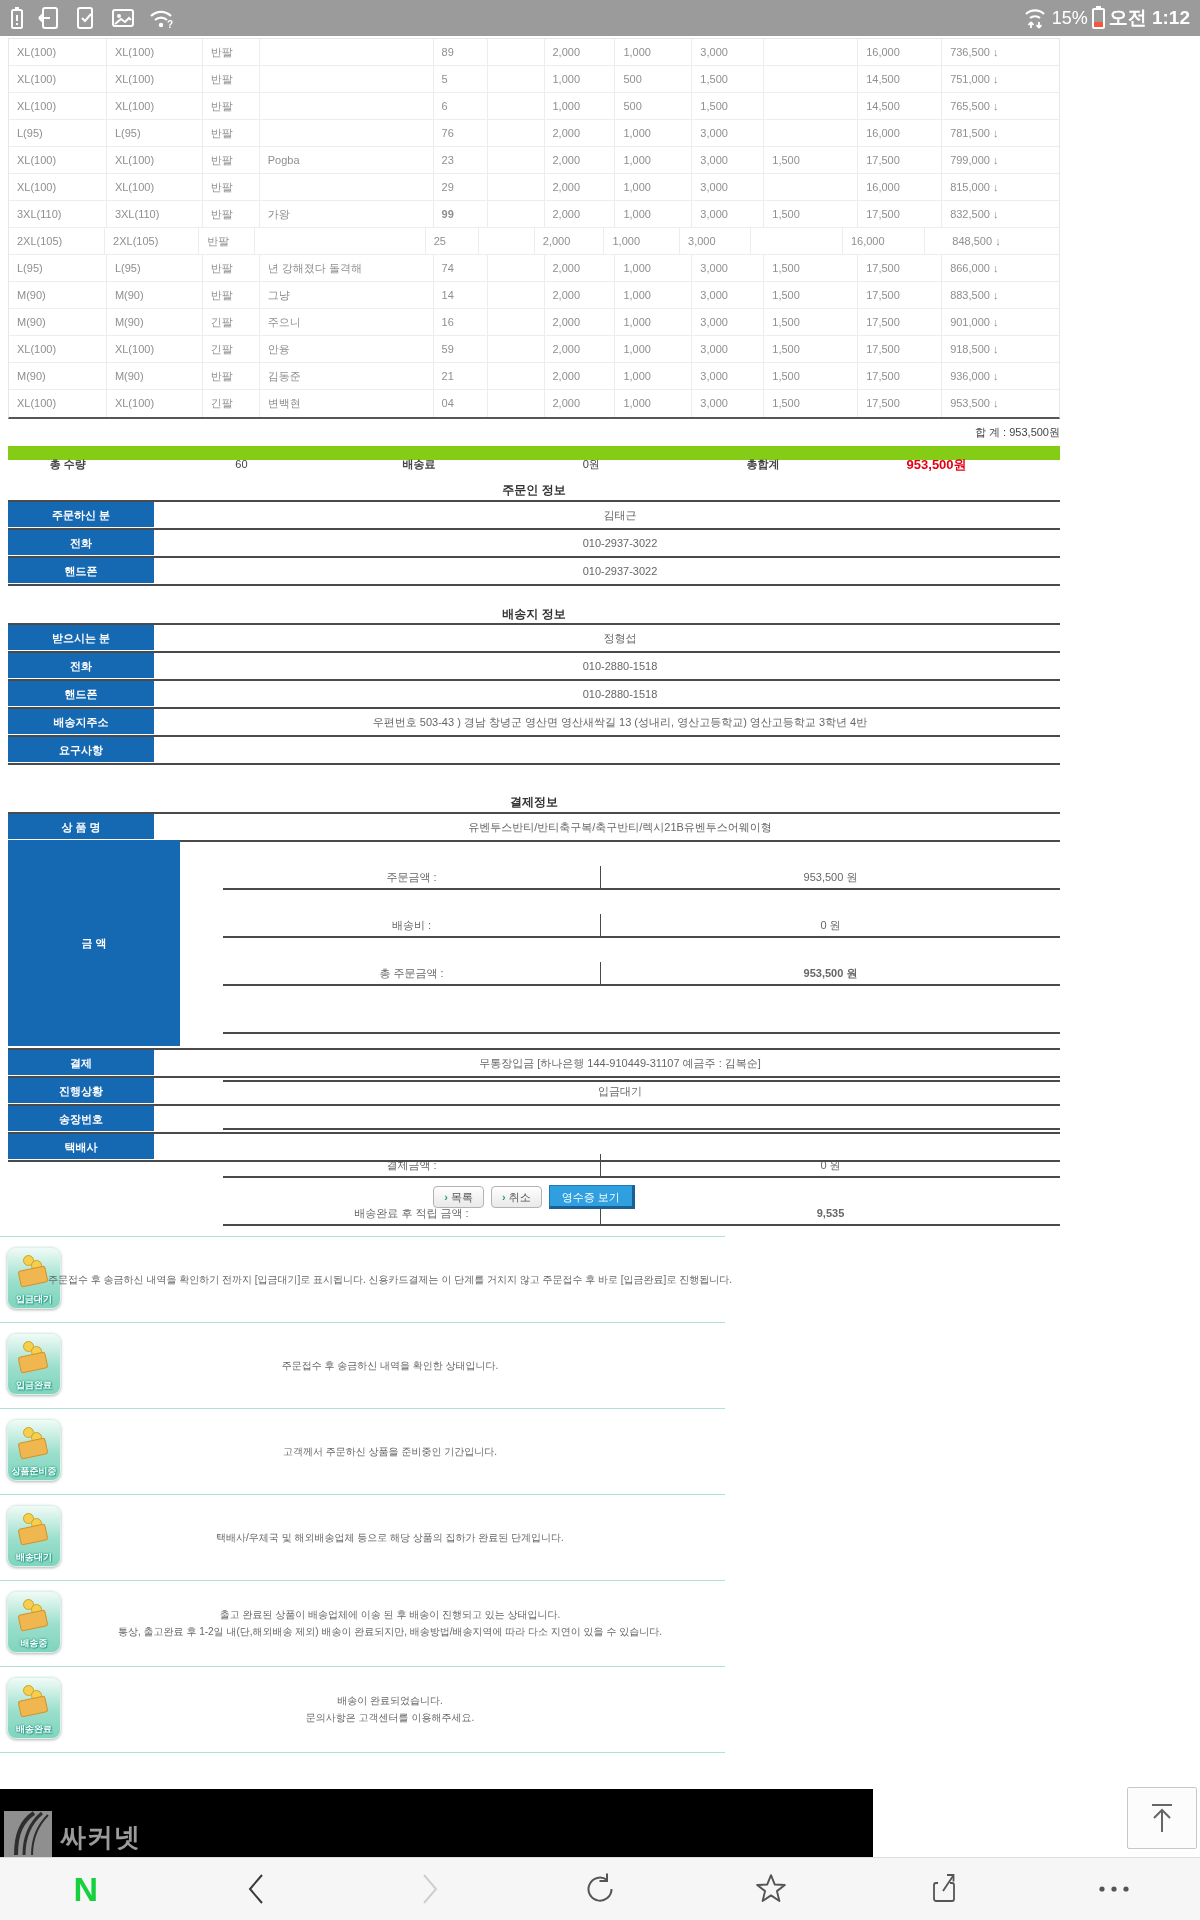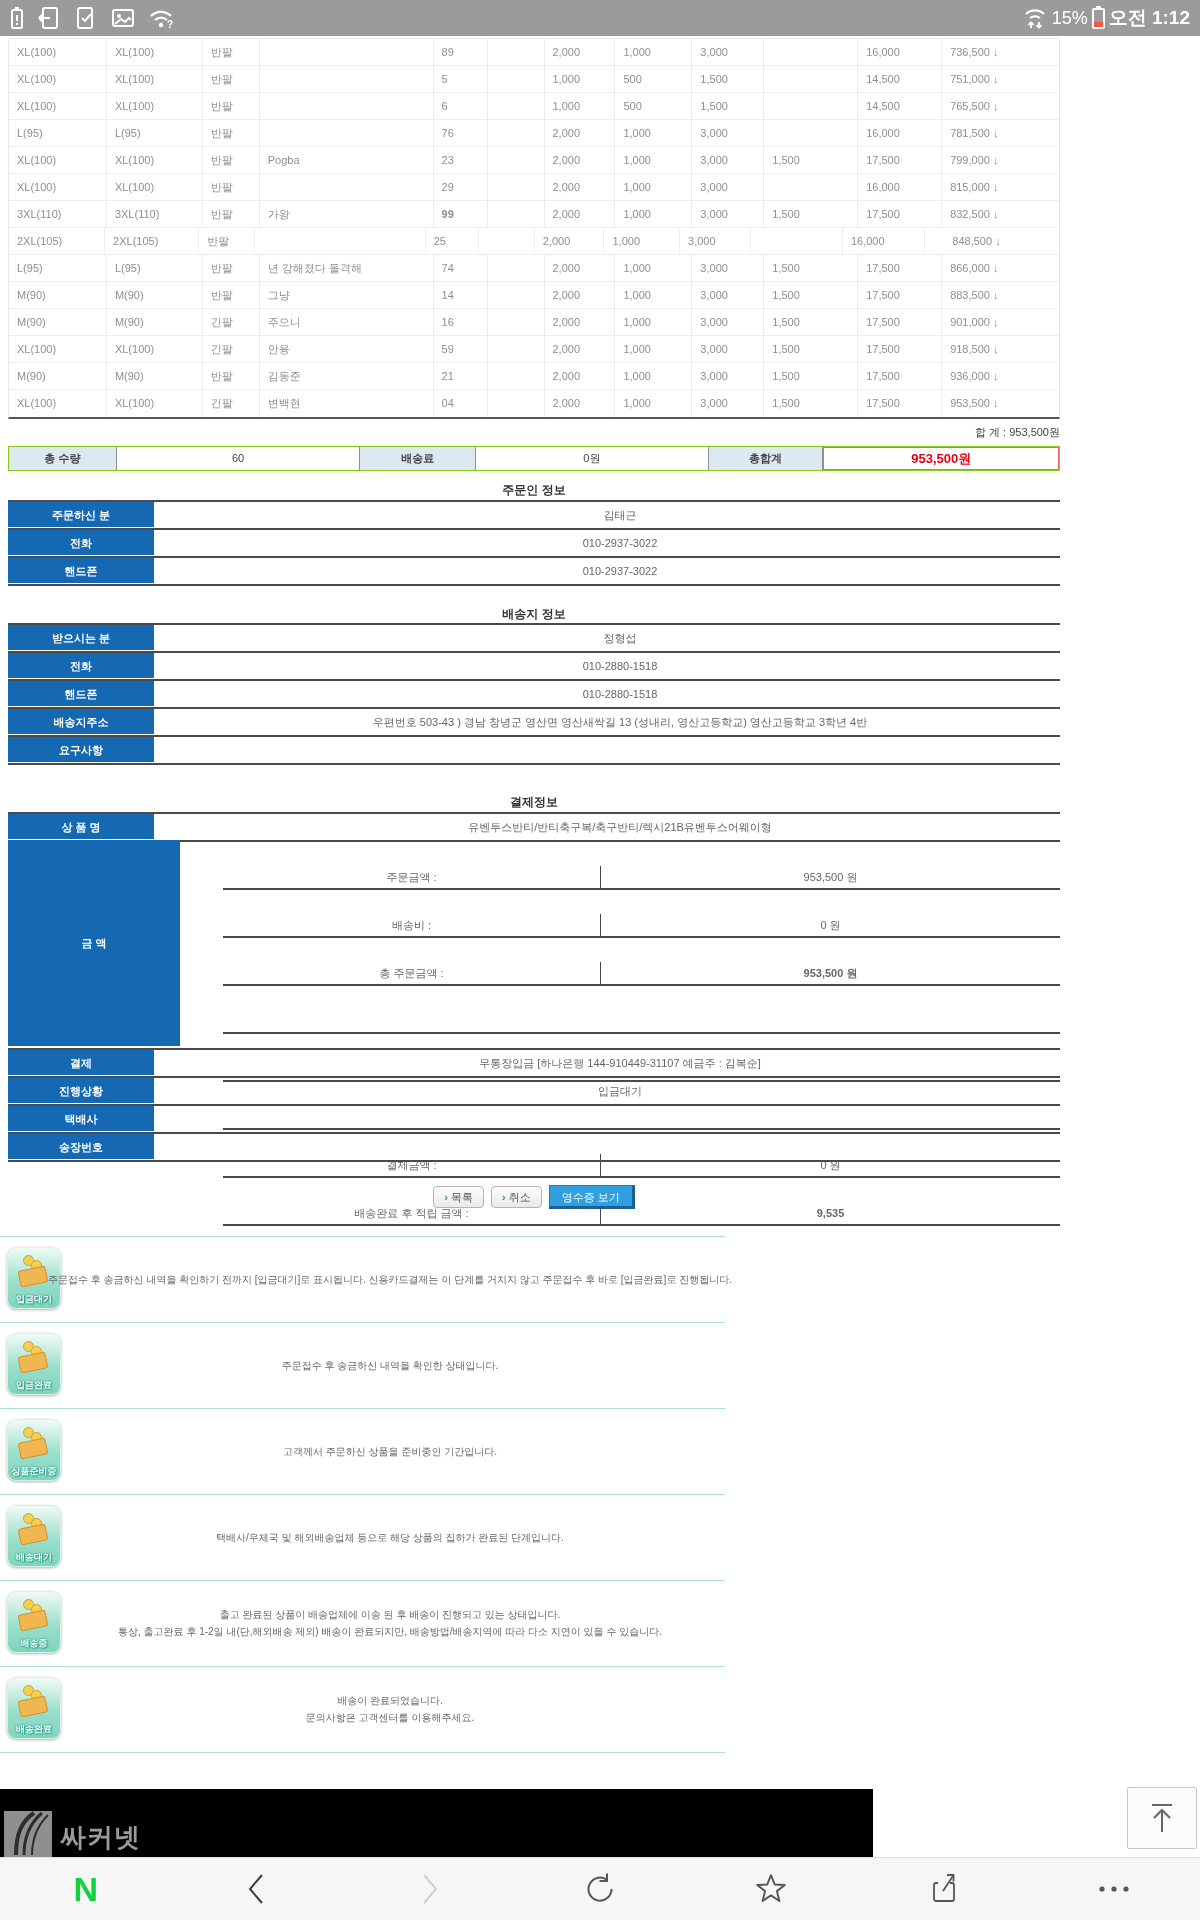--- a/index.html
+++ b/index.html
@@ -22,21 +22,21 @@
   #order-table { position:absolute; left:8px; top:38px; width:1052px; border:1px solid #e7e7e7; border-bottom:2px solid #575757; }
   .ot-row { display:flex; height:27px; border-bottom:1px solid #ededed; }
   .ot-row:last-child { border-bottom:none; }
   .ot-cell { height:100%; border-right:1px solid #ededed; font-size:11px; color:#8f8f8f; line-height:26px;
     padding-left:8px; white-space:nowrap; overflow:hidden; }
   .ot-cell:last-child { border-right:none; }
 
   #sum-line { position:absolute; top:425px; left:8px; width:1052px; text-align:right; font-size:11px; color:#444; }
 
   
-  #totals-bar { position:absolute; left:8px; top:446px; width:1052px; height:25px; border:1px solid #84cc16; display:flex;justify-content:flex-end; }
+  #totals-bar { position:absolute; left:8px; top:446px; width:1052px; height:14px; border:7px solid #84cc16; display:flex;justify-content:flex-end; }
   .tb-cell { height:100%; border-left:1px solid #8f8f8f; font-size:11px; line-height:23px; text-align:center; color:#444; }
   .tb-cell:first-child { border-left:none; }
   .tb-label { background:#dee8f2; font-weight:bold; }
   .tb-total { color:#e60013; font-weight:bold; font-size:13px; box-shadow:inset 0 0 0 1px #ee6a6a; }
 
   
   .sec-title { position:absolute; left:8px; width:1052px; text-align:center; font-size:12px; font-weight:bold; color:#333; }
   .info-table { position:absolute; left:8px; width:1052px; border-top:2px solid #4a4a4a; }
   .info-row { position:relative; height:28px; border-bottom:2px solid #4a4a4a; }
   .info-label { position:absolute; left:0; top:0; bottom:1px; width:146px; background:#1568b2; color:#fff;
@@ -450,25 +450,25 @@
   <div class="info-table" style="top:1048px" id="payment-bottom-table">
       <div class="info-row">
         <div class="info-label">결제</div>
         <div class="info-value">무통장입금 [하나은행 144-910449-31107 예금주 : 김복순]</div>
       </div>
       <div class="info-row">
         <div class="info-label">진행상황</div>
         <div class="info-value">입금대기</div>
       </div>
       <div class="info-row">
+        <div class="info-label">송장번호</div>
+        <div class="info-value"></div>
+      </div>
+      <div class="info-row">
         <div class="info-label">택배사</div>
-        <div class="info-value"></div>
-      </div>
-      <div class="info-row">
-        <div class="info-label">송장번호</div>
         <div class="info-value"></div>
       </div>
     </div>
 
   <div id="btn-row">
     <button class="gbtn"><span class="arr">›</span><span>목록</span></button>
     <button class="gbtn"><span class="arr">›</span><span>취소</span></button>
     <button id="btn-receipt">영수증 보기</button>
   </div>
 

